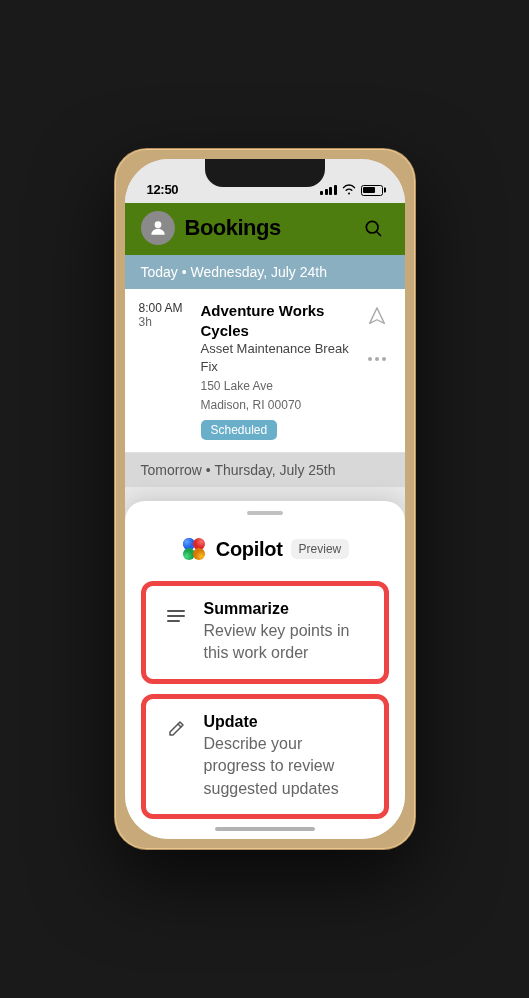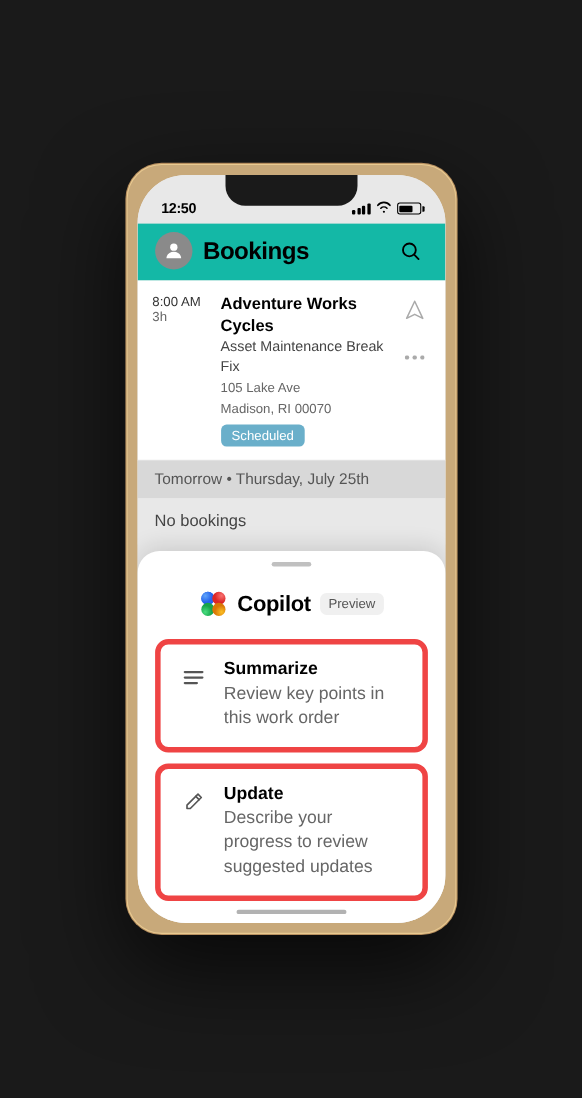--- a/index.html
+++ b/index.html
@@ -121,21 +121,21 @@
       flex: 1;
       background: #e8e8e8;
       display: flex;
       flex-direction: column;
       overflow: hidden;
       height: calc(100% - 44px);
     }
 
     
     .app-header {
-      background: #14b8a6;
+      background: #4d7c0f;
       padding: 8px 16px 10px;
       display: flex;
       align-items: center;
       gap: 10px;
     }
 
     .avatar-circle {
       width: 34px;
       height: 34px;
       border-radius: 50%;
@@ -426,30 +426,33 @@
         </div>
         <span class="header-title">Bookings</span>
         <button class="search-btn">
           <svg width="20" height="20" viewBox="0 0 24 24" fill="none">
             <circle cx="11" cy="11" r="7" stroke="#000" stroke-width="2"></circle>
             <path d="M16.5 16.5L21 21" stroke="#000" stroke-width="2" stroke-linecap="round"></path>
           </svg>
         </button>
       </div>
 
+      <div class="date-header">
+        <span class="date-text">Today • Wednesday, July 24th</span>
+      </div>
 
       <div class="booking-item">
         <div class="booking-time">
           <div class="time">8:00 AM</div>
           <div class="duration">3h</div>
         </div>
         <div class="booking-details">
           <div class="booking-name">Adventure Works Cycles</div>
           <div class="booking-subtitle">Asset Maintenance Break Fix</div>
-          <div class="booking-address">105 Lake Ave</div>
+          <div class="booking-address">150 Lake Ave</div>
           <div class="booking-address">Madison, RI 00070</div>
           <span class="scheduled-badge">Scheduled</span>
         </div>
         <div class="booking-actions">
           <button class="action-icon">
             <svg width="22" height="22" viewBox="0 0 24 24" fill="none">
               <path d="M12 2L4 19l8-4 8 4L12 2z" stroke="#aaa" stroke-width="1.5" stroke-linejoin="round" fill="none"></path>
             </svg>
           </button>
           <button class="action-icon">

